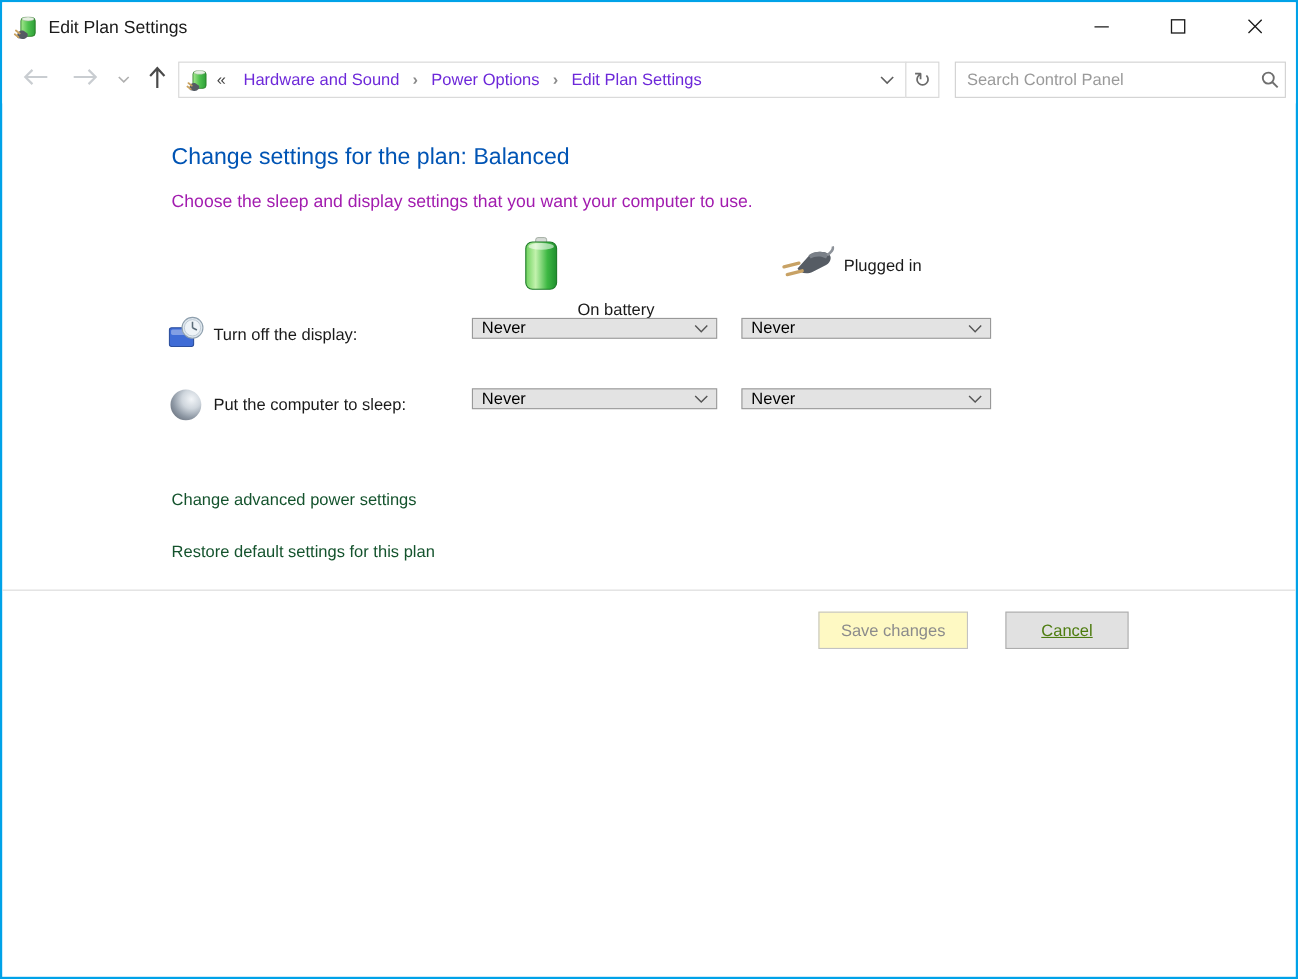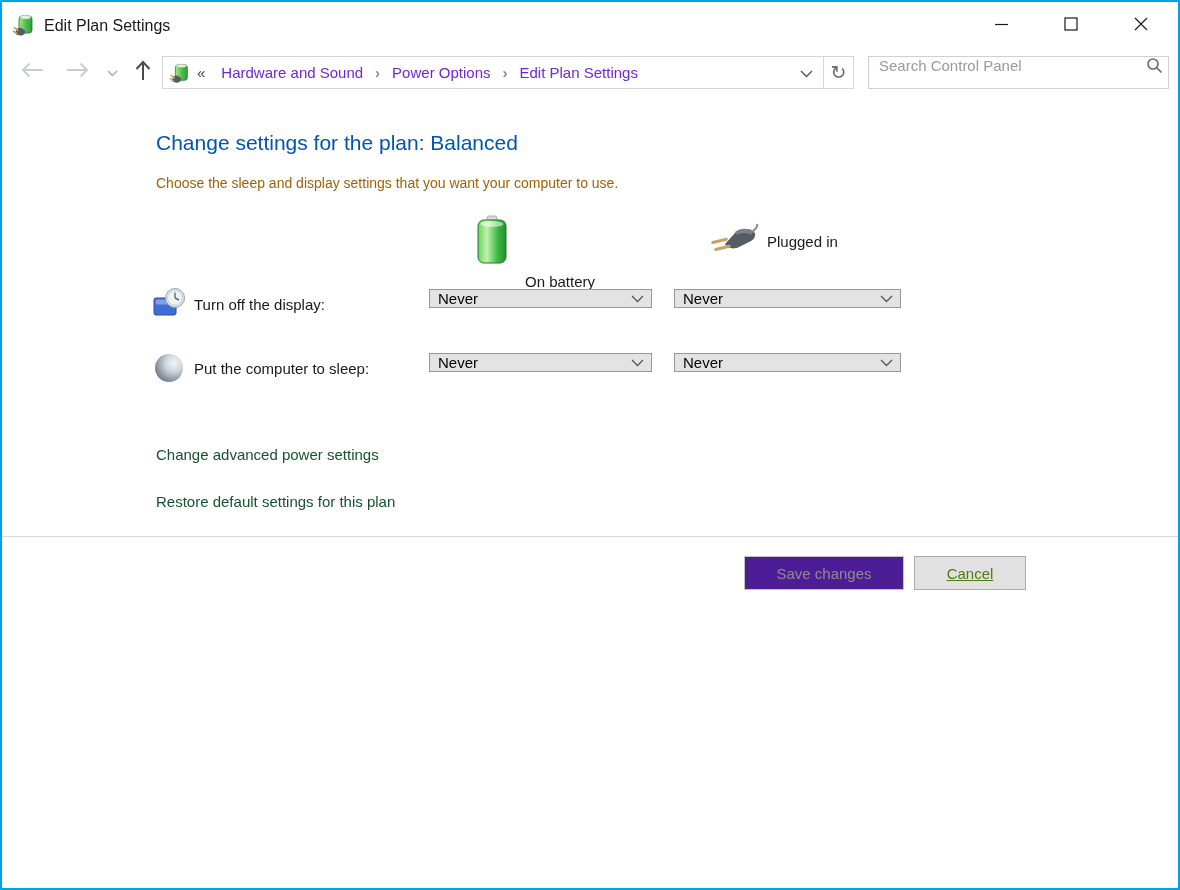--- a/index.html
+++ b/index.html
@@ -38,32 +38,32 @@
 
   .refresh-btn {
     position: absolute; left: 821px; top: 6px; width: 31px; height: 33px;
     border: 1px solid #d6d6d6; background: #ffffff;
     display: flex; align-items: center; justify-content: center;
     font-size: 19px; color: #6b6b6b;
   }
 
   .search-box {
     position: absolute; left: 866px; top: 6px; width: 301px; height: 33px;
-    border: 1px solid #d0d0d0; background: #ffffff; display: flex; align-items: flex-start;
+    border: 1px solid #d0d0d0; background: #ffffff; display: flex; align-items: center;
   }
   .search-box input {
     flex: 1; border: none; outline: none; font-family: "Liberation Sans", sans-serif;
     font-size: 15px; color: #333; padding: 0 0 0 10px; background: transparent;
   }
   .search-box input::placeholder { color: #9a9a9a; }
   .search-box .search-icon { width: 28px; display: flex; justify-content: center; align-items: center; }
 
   
   .heading { position: absolute; left: 154px; top: 129px; font-size: 21px; color: #0054b4; }
-  .description { position: absolute; left: 154px; top: 173px; font-size: 14px; color: #a16207; }
+  .description { position: absolute; left: 154px; top: 173px; font-size: 16px; color: #a21caf; }
 
   .col-battery-icon { position: absolute; left: 473px; top: 213px; }
   .col-battery-label { position: absolute; left: 523px; top: 231px; font-size: 15px; margin-top: 40px; }
   .col-plug-icon { position: absolute; left: 703px; top: 221px; }
   .col-plug-label { position: absolute; left: 765px; top: 231px; font-size: 15px; }
 
   .row-icon-1 { position: absolute; left: 151px; top: 285px; }
   .row-label-1 { position: absolute; left: 192px; top: 294px; font-size: 15px; }
   .row-icon-2 { position: absolute; left: 153px; top: 352px; width: 28px; height: 28px; border-radius: 50%;
     background: radial-gradient(circle at 68% 32%, #f2f5f8 0%, #cfd6dd 32%, #8f99a5 62%, #525a66 100%); }
@@ -83,21 +83,21 @@
   .link { position: absolute; left: 154px; font-size: 15px; color: #14532d; cursor: pointer; text-decoration: none; }
   .link-1 { top: 444px; }
   .link-2 { top: 491px; }
 
   .separator { position: absolute; left: 0; right: 0; top: 534px; height: 1px; background: #d9d9d9; }
 
   .btn {
     position: absolute; top: 554px; height: 34px; font-family: "Liberation Sans", sans-serif;
     font-size: 15px; display: flex; align-items: center; justify-content: center; cursor: default;
   }
-  .btn-save { left: 742px; width: 160px; background: #4c1d95; border: 1px solid #c3c3c3; color: #8c8c8c; }
+  .btn-save { left: 742px; width: 136px; background: #fef9c3; border: 1px solid #c3c3c3; color: #8c8c8c; }
   .btn-cancel { left: 912px; width: 112px; background: #e1e1e1; border: 1px solid #adadad; color: #4d7c0f; text-decoration: underline; }
 </style>
 </head>
 <body>
 
 <div class="window">
 
   <div class="titlebar">
     <span class="app-icon">
       <svg viewBox="0 0 24 24" width="24" height="24">

